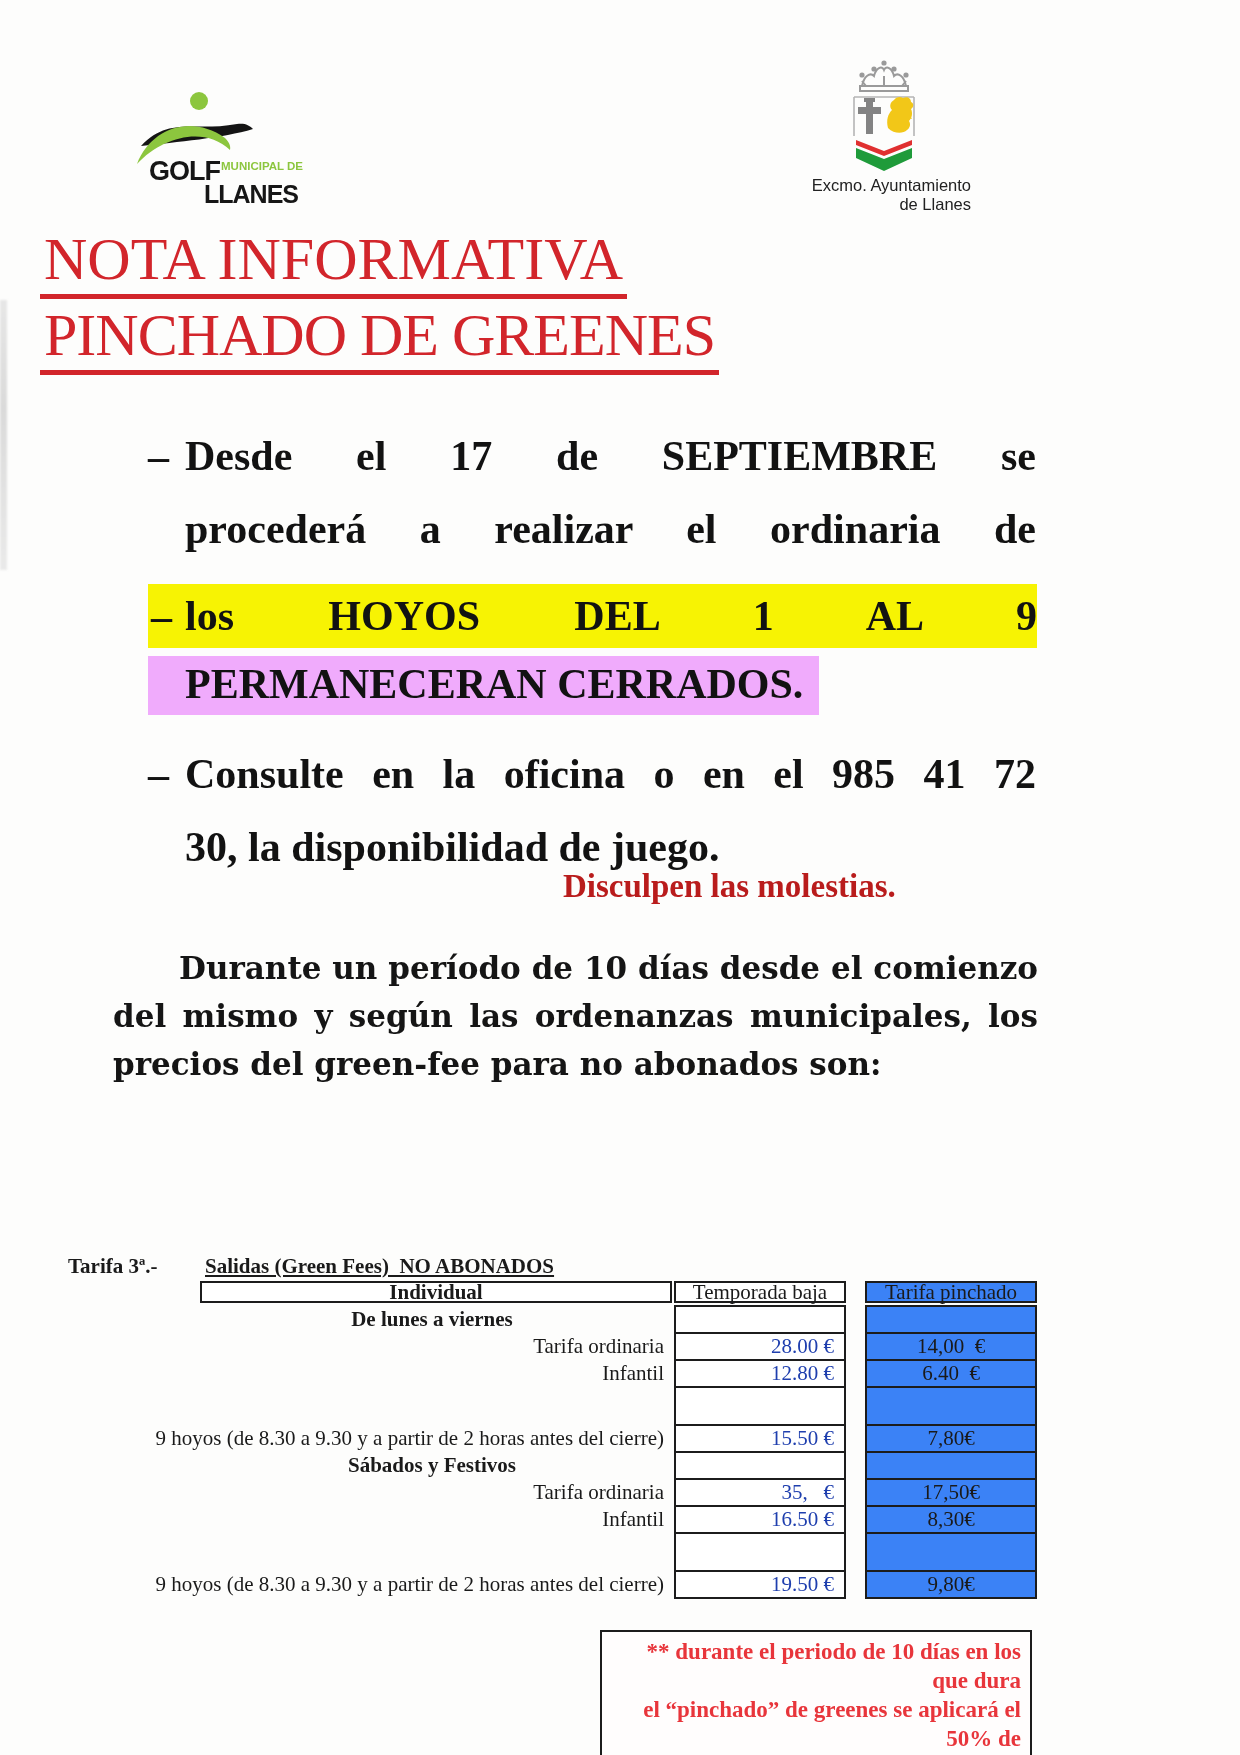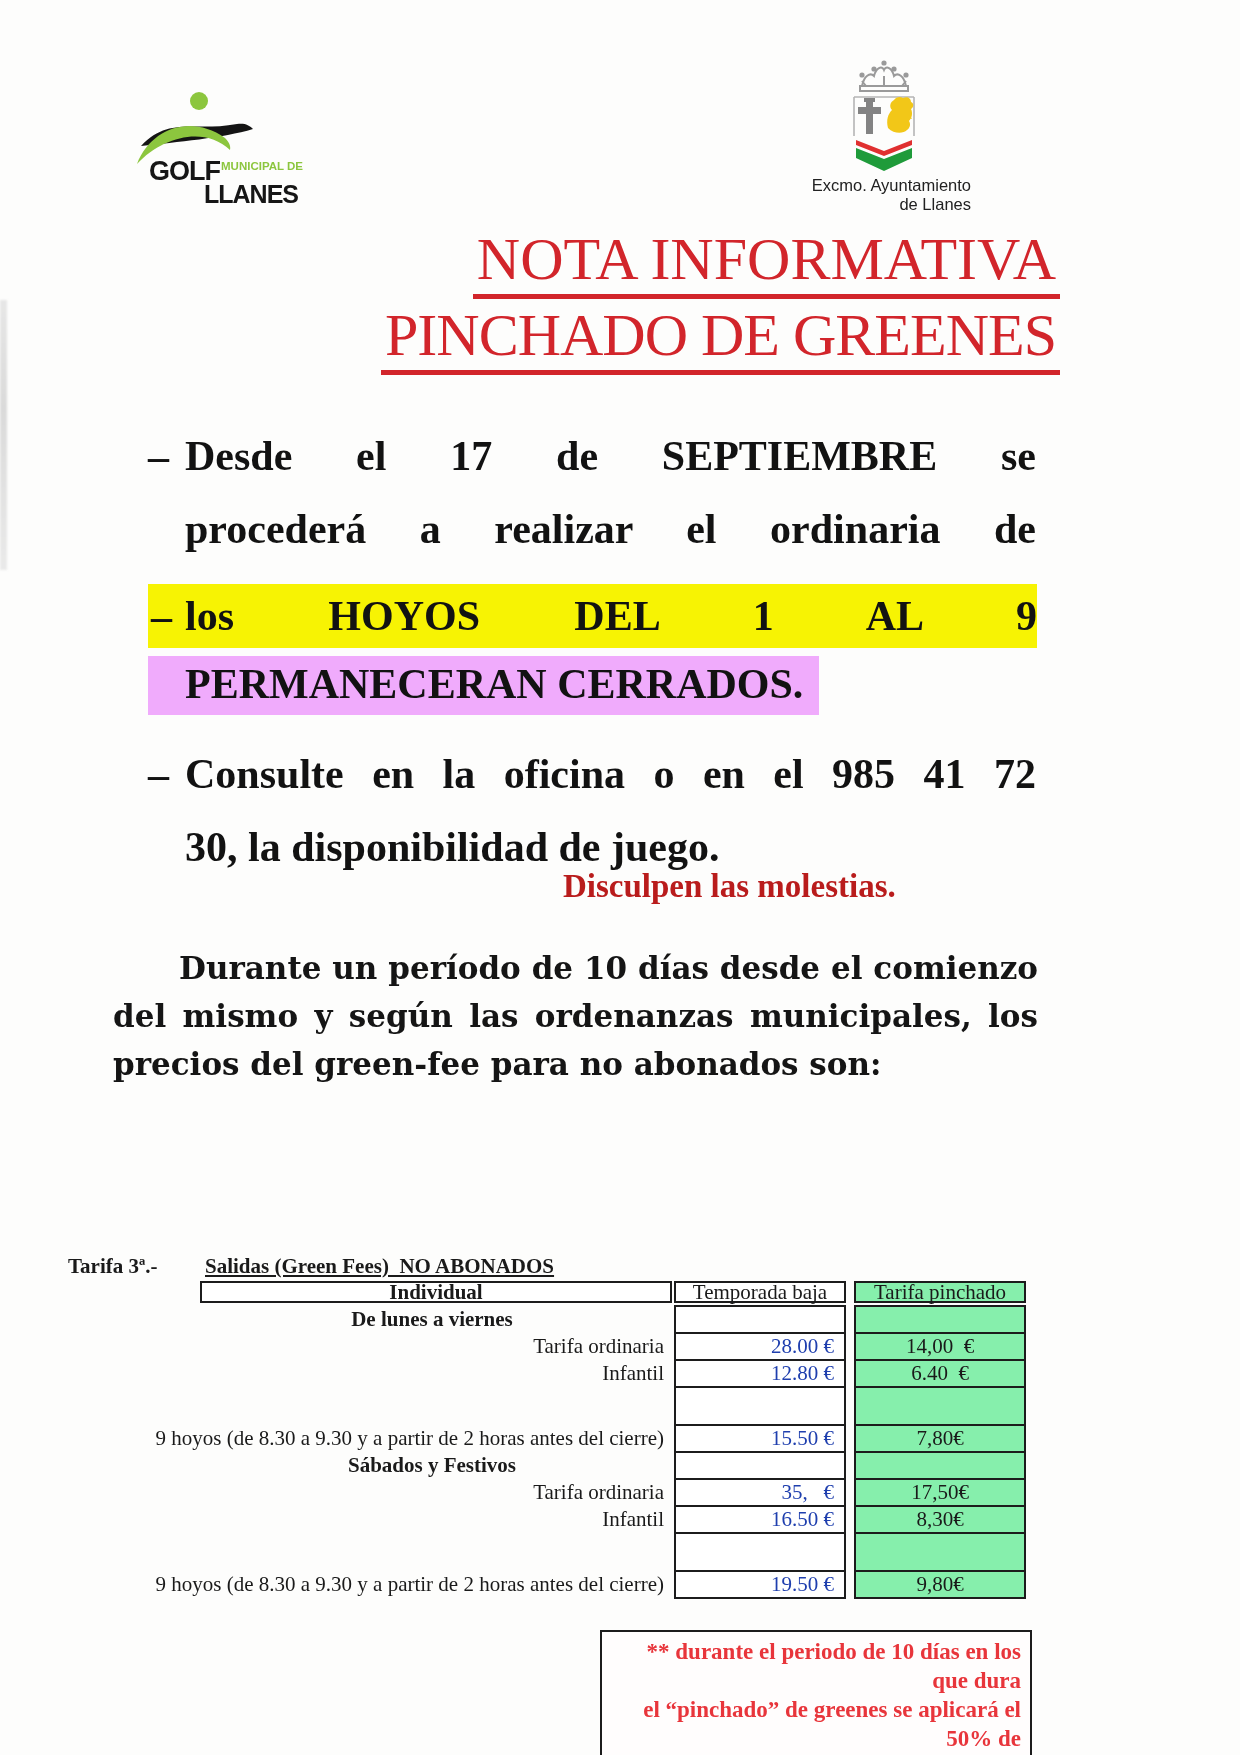--- a/index.html
+++ b/index.html
@@ -20,21 +20,21 @@
   .golf-word{font-size:27px;letter-spacing:-1px;color:#161616;transform:scaleY(1.05);display:inline-block;}
   .muni-word{font-size:11.5px;color:#8cc63e;letter-spacing:0;vertical-align:10px;margin-left:1px;}
   .llanes-word{font-size:25px;letter-spacing:-1px;color:#161616;margin-left:55px;margin-top:-3px;}
 
   
   .crest{position:absolute;left:788px;top:50px;width:175px;text-align:right;margin-left:8px;}
   .crest svg{display:block;margin:0 auto;}
   .crest-caption{font-family:"Liberation Sans", sans-serif;font-size:16.5px;line-height:19px;color:#222;margin-top:4px;}
 
   
-  .title{position:absolute;left:0;top:228px;width:1060px;text-align:right;}
+  .title{position:absolute;left:0;top:228px;width:1060px;text-align:left;padding-left:40px;}
   .title-line{display:inline-block;color:#d2252b;font-size:60px;line-height:62px;
     letter-spacing:0px;border-bottom:5px solid #d2252b;padding:0 4px 4px 4px;}
   .title-line.l2{margin-top:5px;letter-spacing:-1px;}
 
   
   .bullet{position:absolute;font-weight:bold;font-size:42px;line-height:73px;color:#121212;}
   .dash{position:absolute;font-weight:bold;}
   .jline{text-align:justify;text-align-last:justify;}
   .b1{left:185px;top:420px;width:851px;}
   .b1 .dash{left:-37px;top:0;}
@@ -61,21 +61,21 @@
 
   
   .gtable{position:absolute;left:60px;top:1281px;width:1030px;font-size:21px;}
   .trow{display:flex;}
   .trow + .trow{margin-top:-2px;}
   .cell{box-sizing:border-box;display:flex;align-items:center;}
   .c1{width:612px;justify-content:flex-end;padding-right:8px;white-space:nowrap;}
   .c1.center{justify-content:center;font-weight:bold;padding-left:140px;}
   .c2{width:172px;margin-left:2px;border:2px solid #1c1c1c;background:#fff;
     justify-content:flex-end;padding-right:10px;color:#1f3fae;}
-  .c3{width:172px;margin-left:8px;border:2px solid #1c1c1c;background:#86efac;
+  .c3{width:172px;margin-left:19px;border:2px solid #1c1c1c;background:#3b82f6;
     justify-content:center;}
   .r-head{height:22px;}
   .r-head .c1{width:472px;margin-left:140px;border:2px solid #1c1c1c;background:#fff;
     justify-content:center;font-weight:bold;padding-right:0;}
   .r-head .c2,.r-head .c3{color:#1a1a1a;justify-content:center;padding-right:0;}
   .r-head + .trow{margin-top:2px;}
   .r-std{height:29px;}
   .r-tall{height:40px;}
 
   

